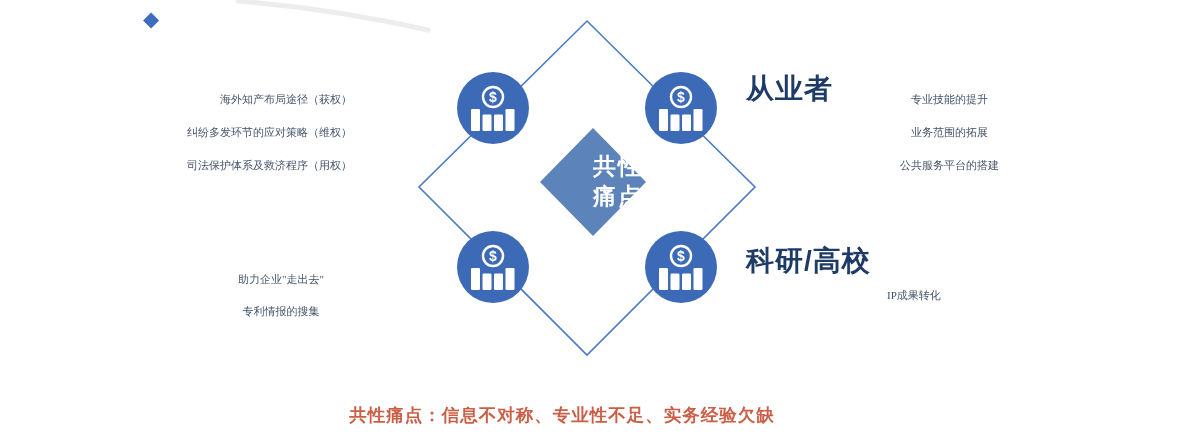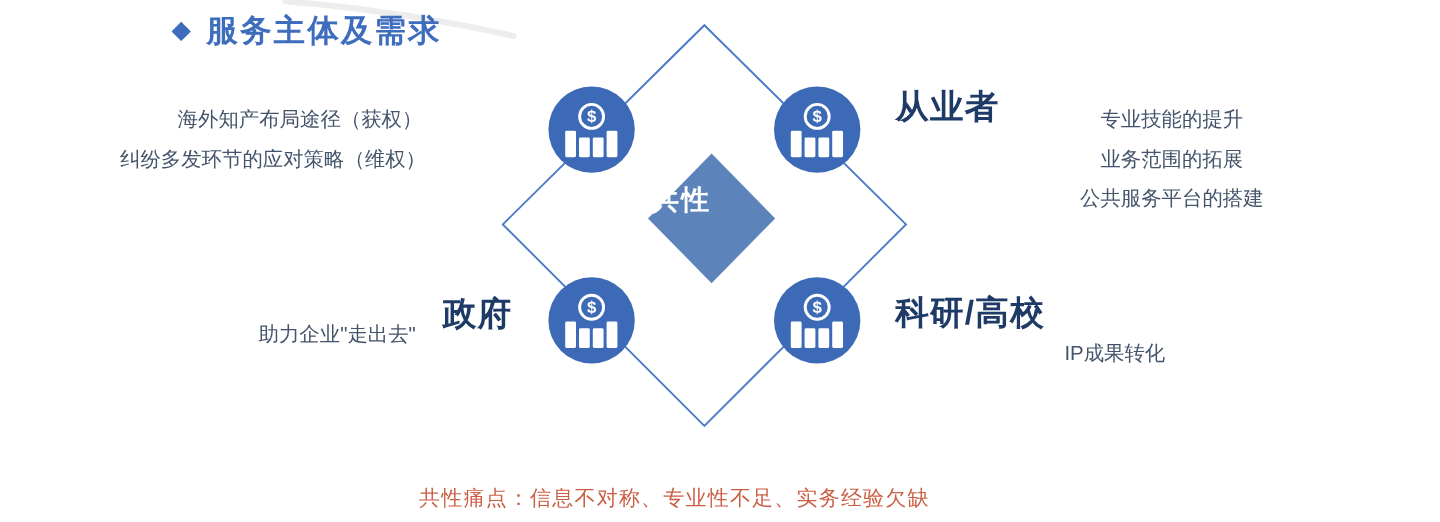--- a/index.html
+++ b/index.html
@@ -25,48 +25,50 @@
   .title-text {
     font-size: 26px; font-weight: bold; letter-spacing: 2px;
   }
   .big-label {
     font-size: 28px; font-weight: bold;
     color: var(--label_navy);
     letter-spacing: 1px;
     white-space: nowrap;
   }
   .needs {
-    font-size: 17px;
+    font-size: 11px;
     color: var(--text_gray_blue);
     line-height: 33px;
     white-space: nowrap;
+    font-family: Liberation Serif, serif;
   }
   .needs.tight { line-height: 32px; }
   .needs-top-left   { left: 100px; top: 83px;  width: 252px; text-align: right; }
   .needs-top-right  { left: 900px; top: 83px;  text-align: center; }
   .needs-bottom-left{ left: 161px; top: 263px; width: 240px; text-align: center; }
   .needs-bottom-right{ left: 873px; top: 279px; text-align: left; margin-left: 14px; }
   .label-enterprise { left: 370px; top: 70px; }
   .label-practitioner { left: 746px; top: 70px; }
   .label-government { left: 369px; top: 243px; }
   .label-research { left: 746px; top: 242px; }
   .center-text {
     left: 543px; top: 151px; width: 100px;
-    text-align: left;
+    text-align: right;
     color: #ffffff;
     font-size: 23px; font-weight: bold;
     line-height: 30px;
     letter-spacing: 2px;
   }
   .footer-line {
     left: 0; top: 403px; width: 1124px;
     text-align: center;
     color: var(--footer_orange);
     font-size: 17.5px;
     letter-spacing: 1px;
+    font-weight: bold;
   }
   svg.scene { position: absolute; left: 0; top: 0; }
   .node-circle { fill: var(--circle_blue); }
   .diamond-outline { fill: none; stroke: var(--line_blue); stroke-width: 1.6; }
   .center-diamond { fill: var(--center_diamond_blue); }
   .coin-ring { fill: var(--circle_blue); stroke: #ffffff; stroke-width: 2.4; }
   .bar { fill: #ffffff; }
   .dollar {
     fill: #ffffff; font-size: 14px; font-weight: bold;
     font-family: "Liberation Sans", "DejaVu Sans", sans-serif;
@@ -131,44 +133,45 @@
         <circle class="coin-ring" cx="0" cy="-11" r="10"></circle>
         <text class="dollar" x="0" y="-6">$</text>
       </g>
     </g>
 
     <polygon class="center-diamond" points="593,128 646,182 593,236 540,182"></polygon>
   </svg>
 
   <div class="abs title-row">
     <span class="title-bullet">◆</span>
-    <span class="title-text">服务主体及需求</span>
   </div>
 
   <div class="abs needs needs-top-left">
     <div>海外知产布局途径（获权）</div>
     <div>纠纷多发环节的应对策略（维权）</div>
+    <div>司法保护体系及救济程序（用权）</div>
   </div>
 
   <div class="abs big-label label-practitioner">从业者</div>
   <div class="abs needs needs-top-right">
     <div>专业技能的提升</div>
     <div>业务范围的拓展</div>
     <div>公共服务平台的搭建</div>
   </div>
 
   <div class="abs needs tight needs-bottom-left">
     <div>助力企业"走出去"</div>
+    <div>专利情报的搜集</div>
   </div>
-  <div class="abs big-label label-government">政府</div>
 
   <div class="abs big-label label-research">科研/高校</div>
   <div class="abs needs tight needs-bottom-right">
     <div>IP成果转化</div>
   </div>
 
   <div class="abs center-text">
     <div>共性</div>
+    <div>痛点</div>
   </div>
 
   <div class="abs footer-line">共性痛点：信息不对称、专业性不足、实务经验欠缺</div>
 
 </div>
 
 </body></html>

